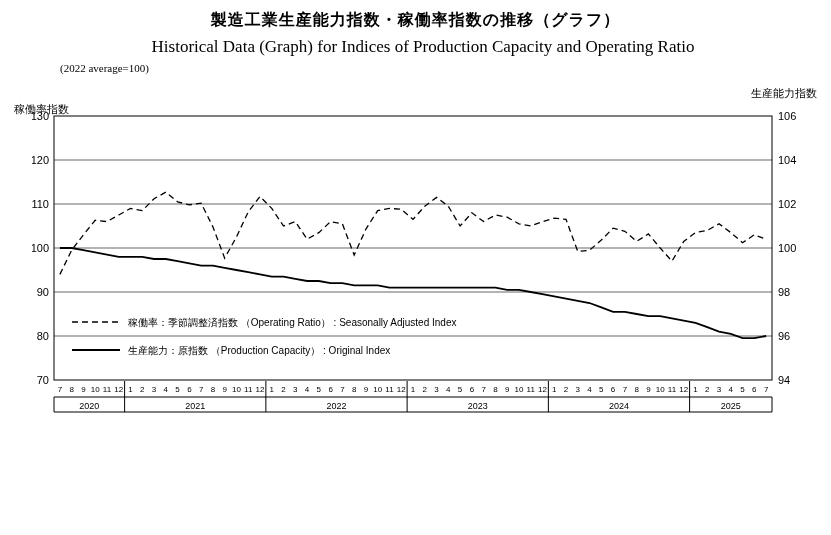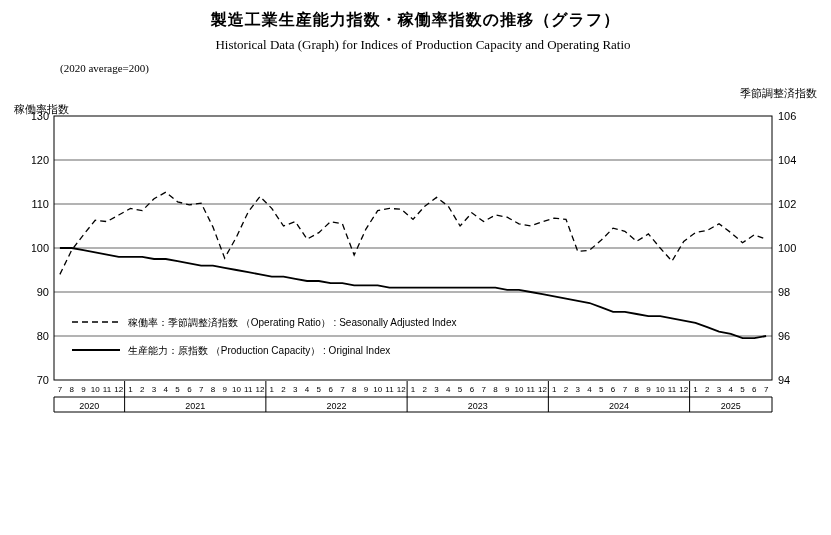--- a/index.html
+++ b/index.html
@@ -3,42 +3,42 @@
 <meta charset="utf-8">
 <style>
   html,body{margin:0;padding:0;}
   body{
     width:831px;height:535px;background:#ffffff;
     font-family:"Liberation Sans", sans-serif;
     color:#000;overflow:hidden;position:relative;
   }
   #title-block{position:absolute;top:10px;left:0;width:831px;text-align:center;}
   #title-ja{font-size:16px;font-weight:bold;letter-spacing:1px;}
-  #title-en{font-size:13px;margin-top:6px;font-family:"Liberation Serif", serif;margin-left:15px;}
+  #title-en{font-size:17px;margin-top:6px;font-family:"Liberation Serif", serif;margin-left:15px;}
   #unit-note{position:absolute;left:60px;top:62px;font-size:11px;font-family:"Liberation Serif", serif;}
   #left-axis-title{position:absolute;left:14px;top:102px;font-size:11px;}
   #right-axis-title{position:absolute;right:14px;top:86px;font-size:11px;}
   #plot-wrap{position:absolute;left:32px;top:110px;width:768px;height:375px;}
   svg{display:block;}
   .axis-label{font-size:11px;font-family:"Liberation Sans", sans-serif;}
   .tick-label{font-size:8px;font-family:"Liberation Sans", sans-serif;}
   .year-label{font-size:9px;font-family:"Liberation Sans", sans-serif;}
   .legend-text{font-size:10px;font-family:"Liberation Sans", sans-serif;}
 </style>
 </head>
 <body>
 
 <div id="title-block">
   <div id="title-ja">製造工業生産能力指数・稼働率指数の推移（グラフ）</div>
   <div id="title-en">Historical Data (Graph) for Indices of Production Capacity and Operating Ratio</div>
 </div>
 
-<div id="unit-note">(2020 average=200)</div>
+<div id="unit-note">(2022 average=100)</div>
 <div id="left-axis-title">稼働率指数</div>
-<div id="right-axis-title">季節調整済指数</div>
+<div id="right-axis-title">生産能力指数</div>
 
 <div id="plot-wrap">
   <svg id="chart-svg" width="768" height="375">
       <rect x="22" y="6" width="718" height="264" fill="#fff" stroke="#000" stroke-width="1"></rect>
       <text x="17" y="273.5" text-anchor="end" class="axis-label">70</text>
       <line x1="22" y1="226" x2="740" y2="226" stroke="#000" stroke-width="0.6"></line>
       <text x="17" y="229.5" text-anchor="end" class="axis-label">80</text>
       <line x1="22" y1="182" x2="740" y2="182" stroke="#000" stroke-width="0.6"></line>
       <text x="17" y="185.5" text-anchor="end" class="axis-label">90</text>
       <line x1="22" y1="138" x2="740" y2="138" stroke="#000" stroke-width="0.6"></line>

